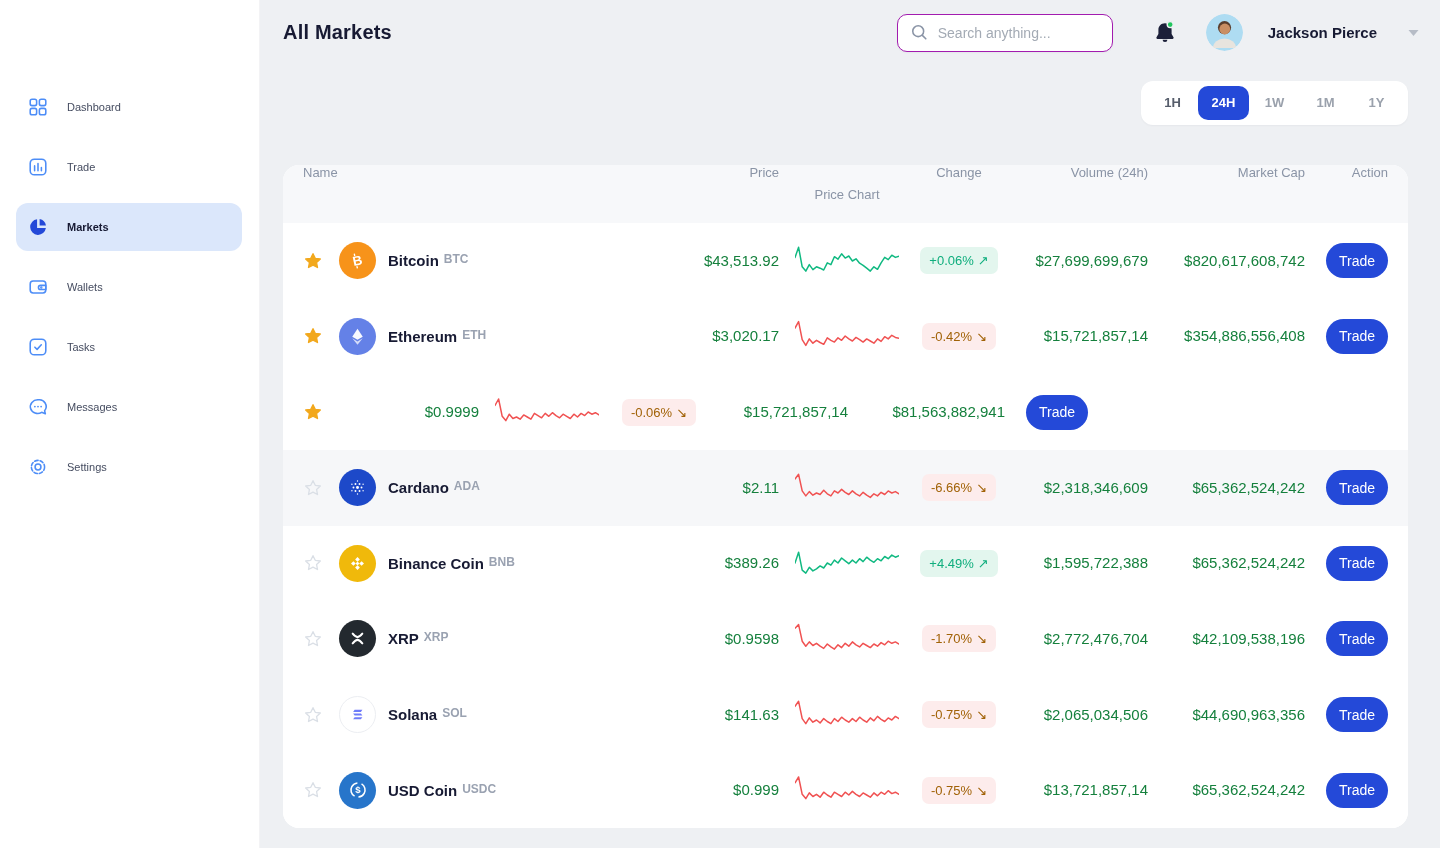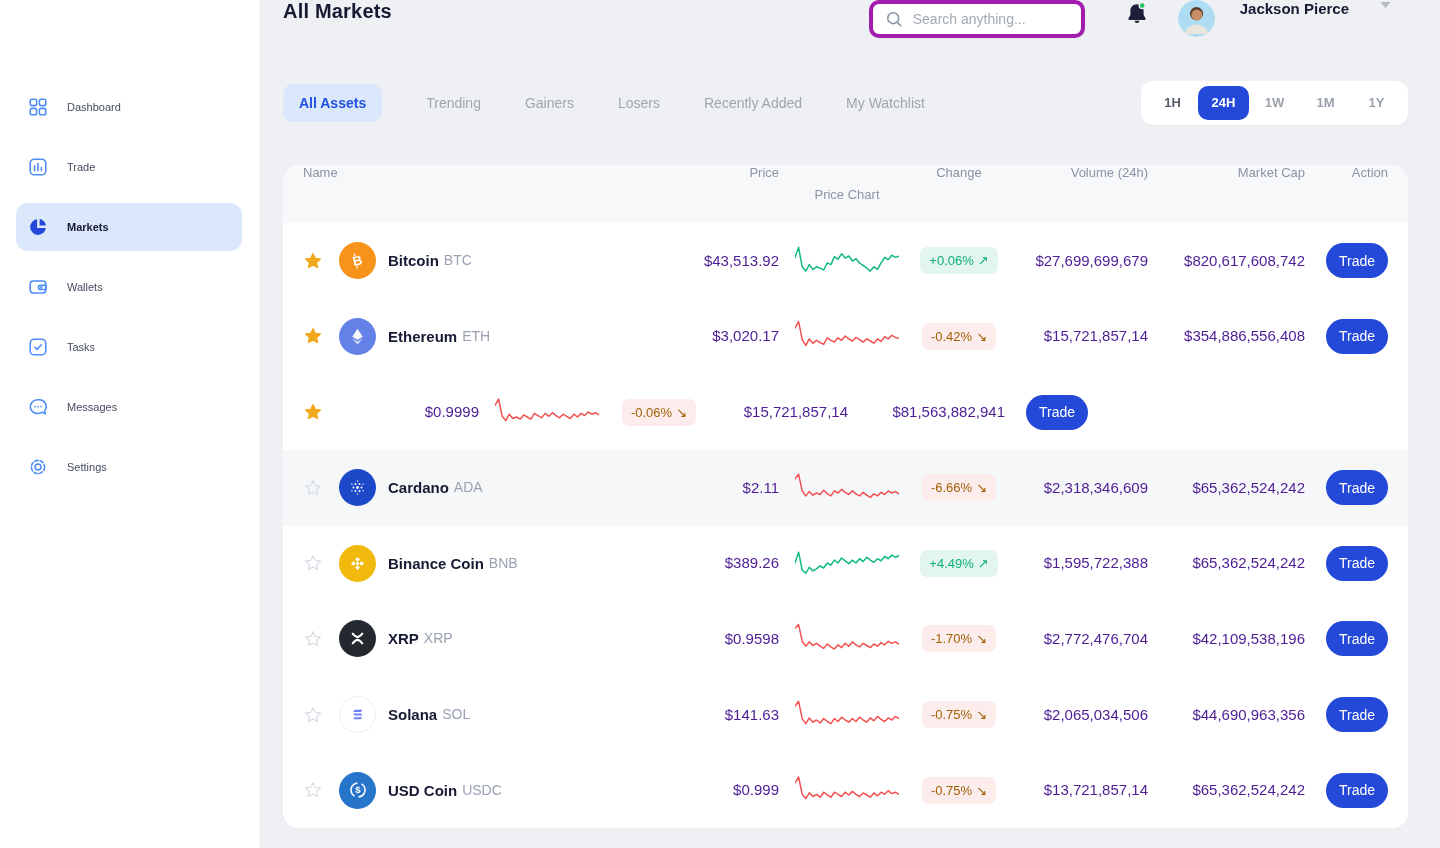--- a/index.html
+++ b/index.html
@@ -18,27 +18,27 @@
     width:226px; height:48px; margin:0 16px 12px 16px; border-radius:12px;
     display:flex; align-items:center; padding-left:10px; cursor:pointer;
   }
   .side-item .icn { width:24px; height:24px; display:flex; align-items:center; justify-content:center; color:#4d8df7; }
   .side-item .lbl { margin-left:17px; font-size:11px; color:#454c60; }
   .side-item.active { background:#dbe7fb; }
   .side-item.active .icn { color:#2449d8; }
   .side-item.active .lbl { color:#171a33; font-weight:bold; }
   
   .topbar {
-    position:absolute; left:283px; right:48px; top:0; height:65px;
-    display:flex; align-items:flex-start;
+    position:absolute; left:283px; right:20px; top:0; height:65px;
+    display:flex; align-items:center;
   }
   .page-title { font-size:20px; font-weight:bold; color:#171a33; letter-spacing:.2px; }
   .search-box {
     margin-left:auto; width:216px; height:38px; background:#ffffff;
-    border:4px solid #a21caf; border-radius:10px; display:flex; align-items:center;
+    border:1px solid #a21caf; border-radius:10px; display:flex; align-items:center;
     padding:0 12px; box-shadow:0 1px 2px rgba(16,24,40,.04);
   }
   .search-box input {
     border:none; outline:none; background:transparent; font-size:14px;
     color:#454c60; width:160px; margin-left:9px;
     font-family:"Liberation Sans","DejaVu Sans",sans-serif;
   }
   .search-box input::placeholder { color:#a3aab4; }
   .bell-wrap { margin-left:39px; width:26px; height:28px; cursor:pointer; }
   .avatar {
@@ -96,22 +96,22 @@
   .c-action { width:83px; display:flex; justify-content:flex-end; }
   .c-action-head { width:83px; text-align:right; }
   .star { width:20px; height:20px; cursor:pointer; display:flex; }
   .coin-badge {
     width:37px; height:37px; border-radius:50%; display:flex;
     align-items:center; justify-content:center; flex:0 0 auto;
   }
   .coin-badge.bordered { border:1px solid #eceef2; }
   .coin-text { margin-left:12px; display:flex; flex-direction:row; gap:5px; }
   .coin-name { font-size:15px; font-weight:bold; color:#171a33; }
-  .coin-sym { font-size:14px; color:#9aa2b1; }
-  .price-val, .vol-val, .mcap-val { font-size:15px; color:#4c1d95; }
+  .coin-sym { font-size:12px; color:#9aa2b1;font-weight:bold; }
+  .price-val, .vol-val, .mcap-val { font-size:15px; color:#15803d; }
   .badge {
     font-size:13px; padding:6px 9px; border-radius:7px; white-space:nowrap;
     display:inline-flex; align-items:center; gap:4px;
   }
   .badge.up { background:#e3f6ee; color:#0fae7d; }
   .badge.down { background:#fdecec; color:#a16207; }
   .trade-btn {
     width:62px; height:35px; border-radius:18px; border:none; cursor:pointer;
     background:#2449d8; color:#ffffff; font-size:14px;
     font-family:"Liberation Sans","DejaVu Sans",sans-serif;
@@ -221,28 +221,20 @@
   </div>
   <span class="user-name">Jackson Pierce</span>
   <span class="user-caret">
     <svg width="13" height="10" viewBox="0 0 13 10">
         <path d="M1.5 2 L6.5 8 L11.5 2 Z" fill="#b6bcc6"></path>
       </svg>
   </span>
 </header>
 
 <div class="filter-row">
-  <div class="tabs" id="tabs">
-      <span class="tab active">All Assets</span>
-      <span class="tab">Trending</span>
-      <span class="tab">Gainers</span>
-      <span class="tab">Losers</span>
-      <span class="tab">Recently Added</span>
-      <span class="tab">My Watchlist</span>
-    </div>
   <div class="tf-group" id="tf-group">
       <button class="tf">1H</button>
       <button class="tf active">24H</button>
       <button class="tf">1W</button>
       <button class="tf">1M</button>
       <button class="tf">1Y</button>
     </div>
 </div>
 
 <section class="table-card">

